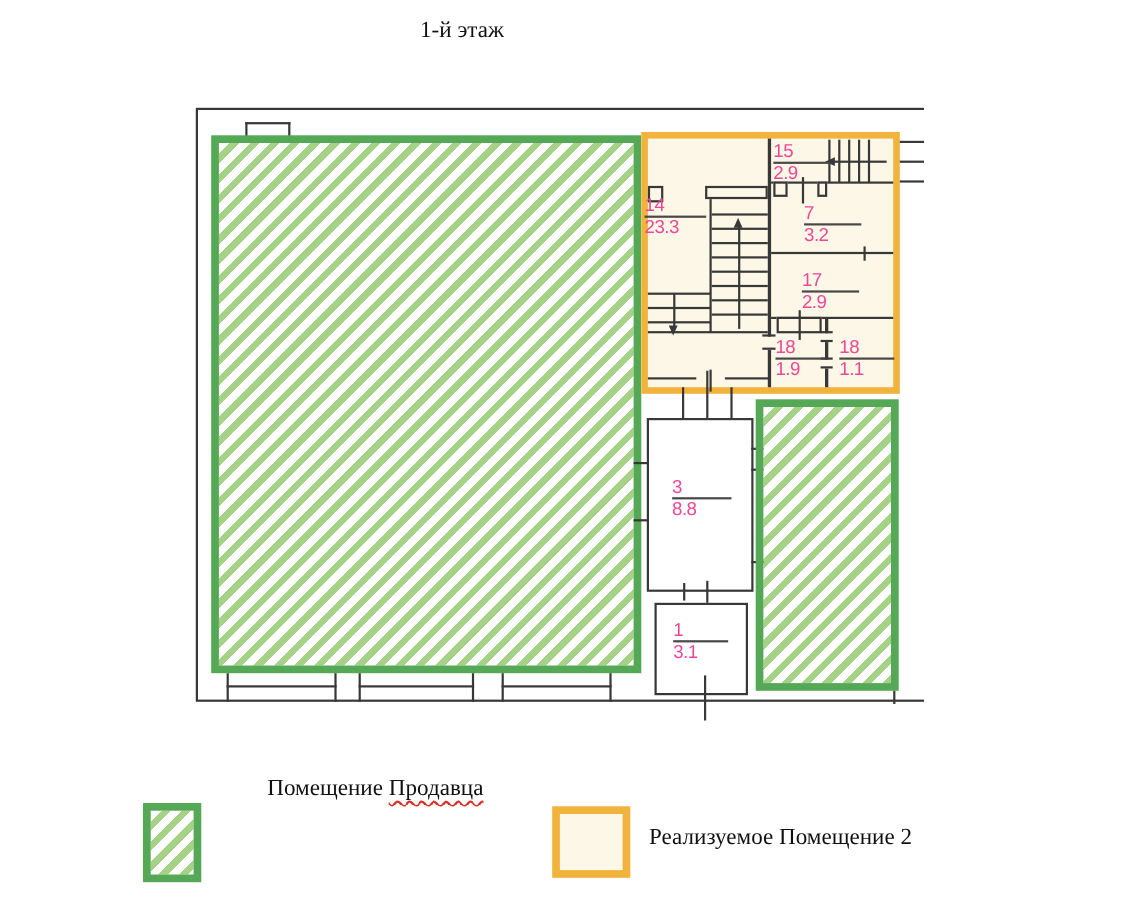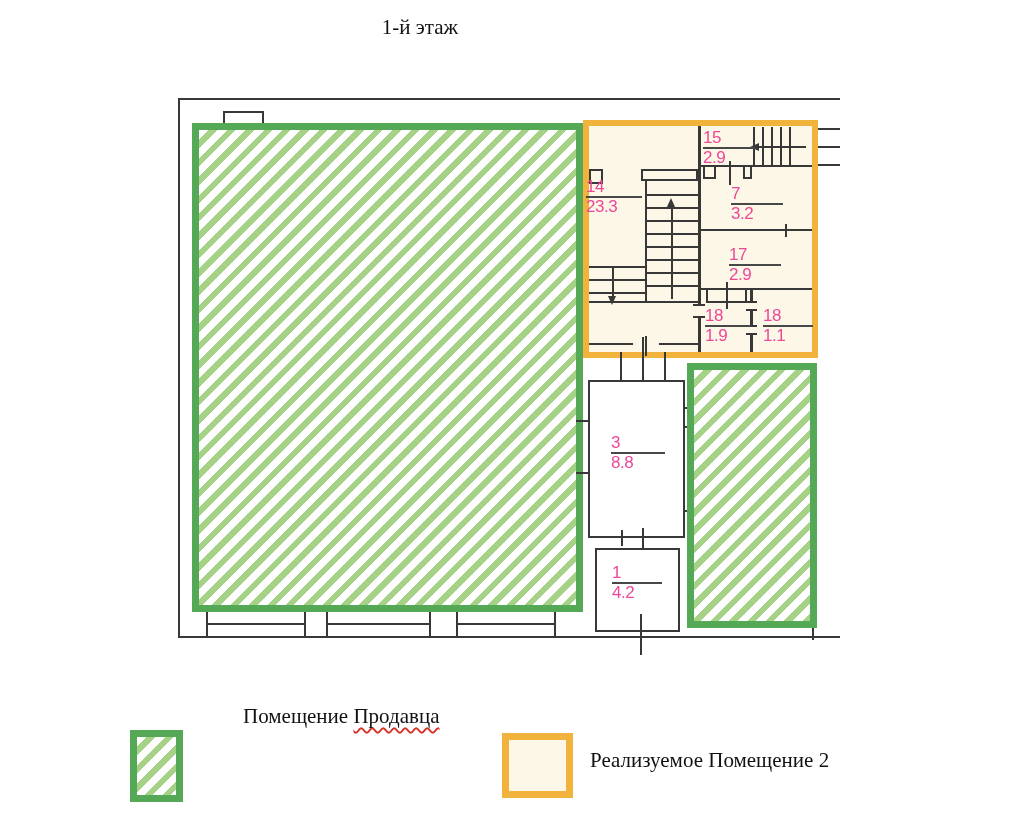--- a/index.html
+++ b/index.html
@@ -161,21 +161,21 @@
   <div class="rlabel" style="left:763px;top:308px;width:50px;">
     <span class="num">18</span>
     <span class="area">1.1</span>
   </div>
   <div class="rlabel" style="left:611px;top:435px;width:54px;">
     <span class="num">3</span>
     <span class="area">8.8</span>
   </div>
   <div class="rlabel" style="left:612px;top:565px;width:50px;">
     <span class="num">1</span>
-    <span class="area">4.2</span>
+    <span class="area">3.1</span>
   </div>
 
   <div class="green-area hatch" style="left:130px;top:730px;width:53px;height:72px;"></div>
   <div class="legend-text serif" style="left:243px;top:704px;">
     <span>Помещение </span><span class="misspell">Продавца</span>
   </div>
   <div class="abs" style="left:502px;top:733px;width:71px;height:65px;border:7px solid var(--realized_border);background:var(--realized_fill);box-sizing:border-box;"></div>
   <div class="legend-text serif" style="left:590px;top:748px;">Реализуемое Помещение 2</div>
 
 </div>

